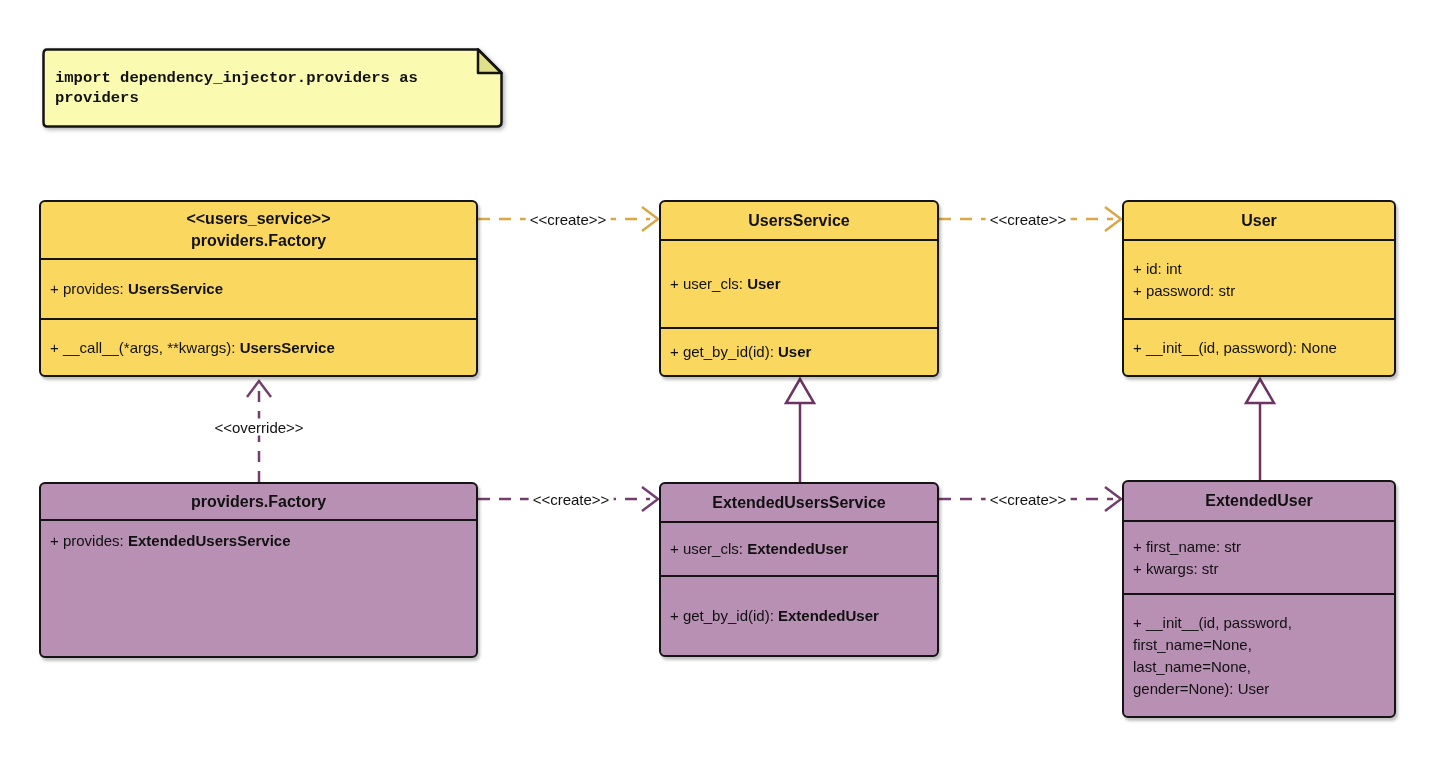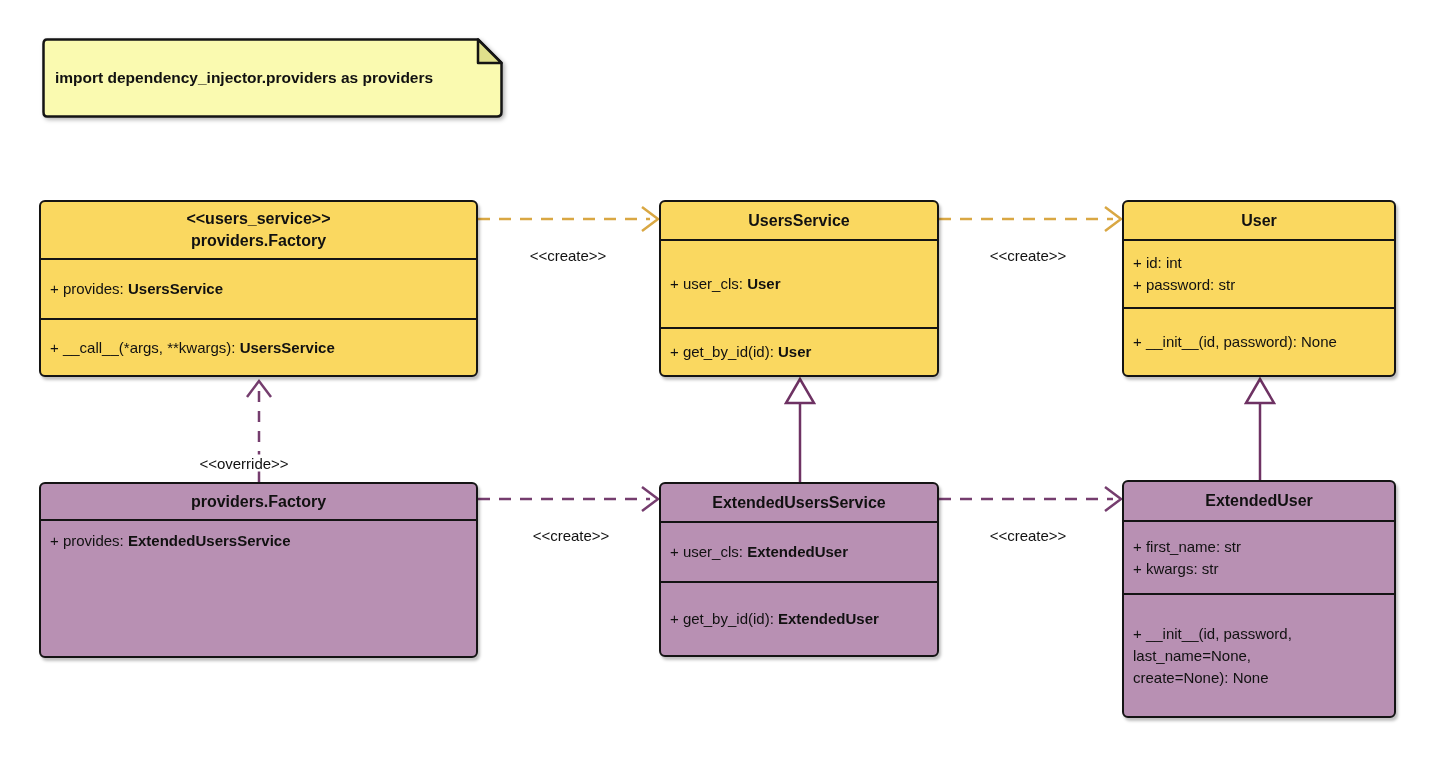--- a/index.html
+++ b/index.html
@@ -1,34 +1,34 @@
 <!DOCTYPE html>
 <html><head>
 <meta charset="utf-8">
 <style>
   html,body{margin:0;padding:0;background:#ffffff;}
   .canvas{position:relative;width:1440px;height:760px;background:#ffffff;overflow:hidden;
           font-family:"Liberation Sans",sans-serif;color:#111;}
   svg.overlay{position:absolute;left:0;top:0;width:1440px;height:760px;pointer-events:none;}
-  .note{position:absolute;left:42px;top:38px;width:461px;height:80px;filter:drop-shadow(2px 2px 2px rgba(0,0,0,.30));}
+  .note{position:absolute;left:42px;top:48px;width:461px;height:80px;filter:drop-shadow(2px 2px 2px rgba(0,0,0,.30));font-family:Liberation Mono, monospace;}
   .note svg{position:absolute;left:0;top:0;}
   .note-text{position:absolute;left:13px;top:0;width:434px;height:80px;display:flex;align-items:center;
              font-weight:bold;font-size:15.5px;line-height:20px;}
   .uml-box{position:absolute;box-sizing:border-box;border:2px solid #141414;border-radius:6px;
            display:flex;flex-direction:column;box-shadow:2px 3px 3px rgba(0,0,0,.25);}
   .uml-box.yellow{background:#FAD860;}
   .uml-box.purple{background:#B890B3;}
   .sec{box-sizing:border-box;display:flex;flex-direction:column;justify-content:center;}
   .sec.head{align-items:center;text-align:center;flex:0 0 auto;}
   .sec.body{border-top:2px solid #141414;padding:3px 9px;}
   .stereo,.title{font-weight:bold;font-size:16px;line-height:22px;}
   .member{font-size:15px;line-height:22px;white-space:nowrap;}
   .member b{font-weight:bold;}
   .edge-label{position:absolute;transform:translate(-50%,-50%);font-size:15px;background:#ffffff;
-              padding:0 4px;white-space:nowrap;margin-top:36px;}
+              padding:0 4px;white-space:nowrap;}
 </style>
 </head>
 <body>
 
 <div class="canvas">
 
   <div class="note">
     <svg width="461" height="80" viewBox="0 0 461 80">
       <path d="M5,1.5 H436 L459.5,25 V74 Q459.5,78.5 455,78.5 H5 Q1.5,78.5 1.5,74 V6 Q1.5,1.5 5,1.5 Z" fill="#FAFAB0" stroke="#141414" stroke-width="2.5" stroke-linejoin="round"></path>
       <path d="M436,1.5 V25 H459.5 Z" fill="#E0E08C" stroke="#141414" stroke-width="2.5" stroke-linejoin="round"></path>
@@ -57,21 +57,21 @@
     <polygon points="800,379 786,403 814,403" fill="#ffffff" stroke="#6E3263" stroke-width="2.5"></polygon>
 
     <line x1="1260" y1="480" x2="1260" y2="402" stroke="#6E3263" stroke-width="2.5"></line>
     <polygon points="1260,379 1246,403 1274,403" fill="#ffffff" stroke="#6E3263" stroke-width="2.5"></polygon>
   </svg>
 
   <span class="edge-label" style="left:568px;top:219px">&lt;&lt;create&gt;&gt;</span>
   <span class="edge-label" style="left:1028px;top:219px">&lt;&lt;create&gt;&gt;</span>
   <span class="edge-label" style="left:571px;top:499px">&lt;&lt;create&gt;&gt;</span>
   <span class="edge-label" style="left:1028px;top:499px">&lt;&lt;create&gt;&gt;</span>
-  <span class="edge-label" style="left:244px;top:427px">&lt;&lt;override&gt;&gt;</span>
+  <span class="edge-label" style="left:259px;top:427px">&lt;&lt;override&gt;&gt;</span>
 
   <div class="uml-box yellow" style="left:39px;top:200px;width:439px;height:177px">
     <div class="sec head" style="height:56px">
       <div class="stereo">&lt;&lt;users_service&gt;&gt;</div>
       <div class="title">providers.Factory</div>
     </div>
     <div class="sec body" style="height:60px">
       <div class="member"><span>+ provides: </span><b>UsersService</b></div>
     </div>
     <div class="sec body" style="flex:1">
@@ -88,21 +88,21 @@
     </div>
     <div class="sec body" style="flex:1">
       <div class="member"><span>+ get_by_id(id): </span><b>User</b></div>
     </div>
   </div>
 
   <div class="uml-box yellow" style="left:1122px;top:200px;width:274px;height:177px">
     <div class="sec head" style="height:37px">
       <div class="title">User</div>
     </div>
-    <div class="sec body" style="height:68px">
+    <div class="sec body" style="height:79px">
       <div class="member">+ id: int</div>
       <div class="member">+ password: str</div>
     </div>
     <div class="sec body" style="flex:1">
       <div class="member">+ __init__(id, password): None</div>
     </div>
   </div>
 
   <div class="uml-box purple" style="left:39px;top:482px;width:439px;height:176px">
     <div class="sec head" style="height:35px">
@@ -110,36 +110,37 @@
     </div>
     <div class="sec body" style="height:42px">
       <div class="member"><span>+ provides: </span><b>ExtendedUsersService</b></div>
     </div>
   </div>
 
   <div class="uml-box purple" style="left:659px;top:482px;width:280px;height:175px">
     <div class="sec head" style="height:37px">
       <div class="title">ExtendedUsersService</div>
     </div>
-    <div class="sec body" style="height:60px">
+    <div class="sec body" style="height:54px">
       <div class="member"><span>+ user_cls: </span><b>ExtendedUser</b></div>
     </div>
     <div class="sec body" style="flex:1">
       <div class="member"><span>+ get_by_id(id): </span><b>ExtendedUser</b></div>
     </div>
   </div>
 
   <div class="uml-box purple" style="left:1122px;top:480px;width:274px;height:238px">
     <div class="sec head" style="height:38px">
       <div class="title">ExtendedUser</div>
     </div>
     <div class="sec body" style="height:73px">
       <div class="member">+ first_name: str</div>
       <div class="member">+ kwargs: str</div>
     </div>
     <div class="sec body" style="flex:1">
       <div class="member">+ __init__(id, password,</div>
+      <div class="member">first_name=None,</div>
       <div class="member">last_name=None,</div>
-      <div class="member">create=None): None</div>
+      <div class="member">gender=None): User</div>
     </div>
   </div>
 
 </div>
 
 </body></html>

